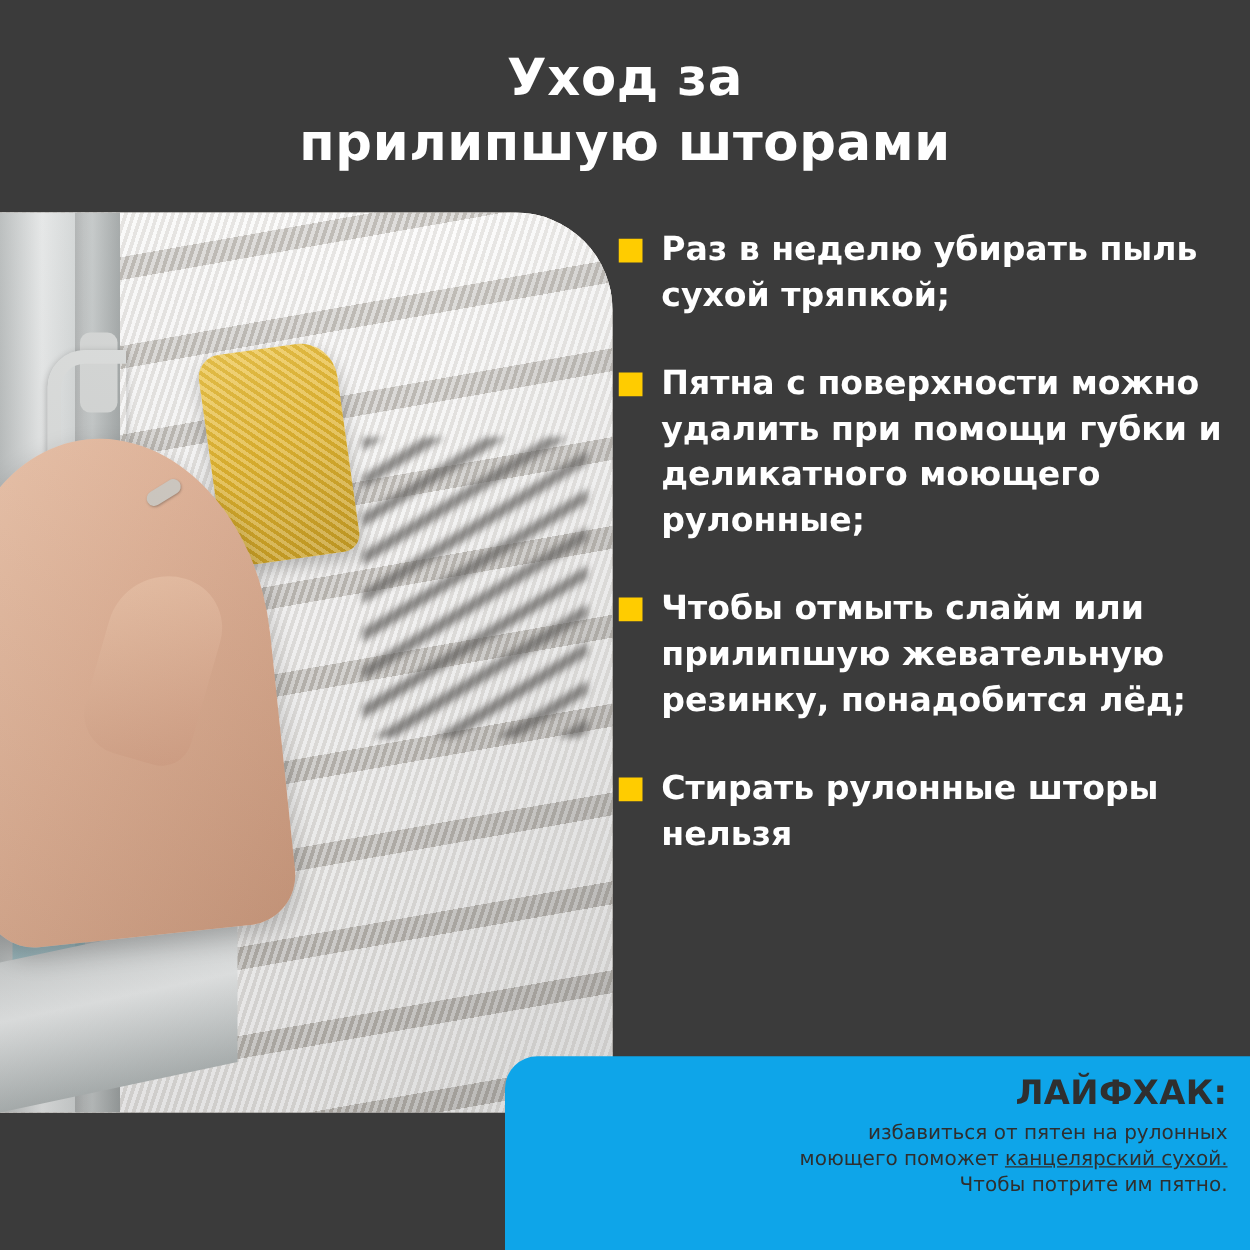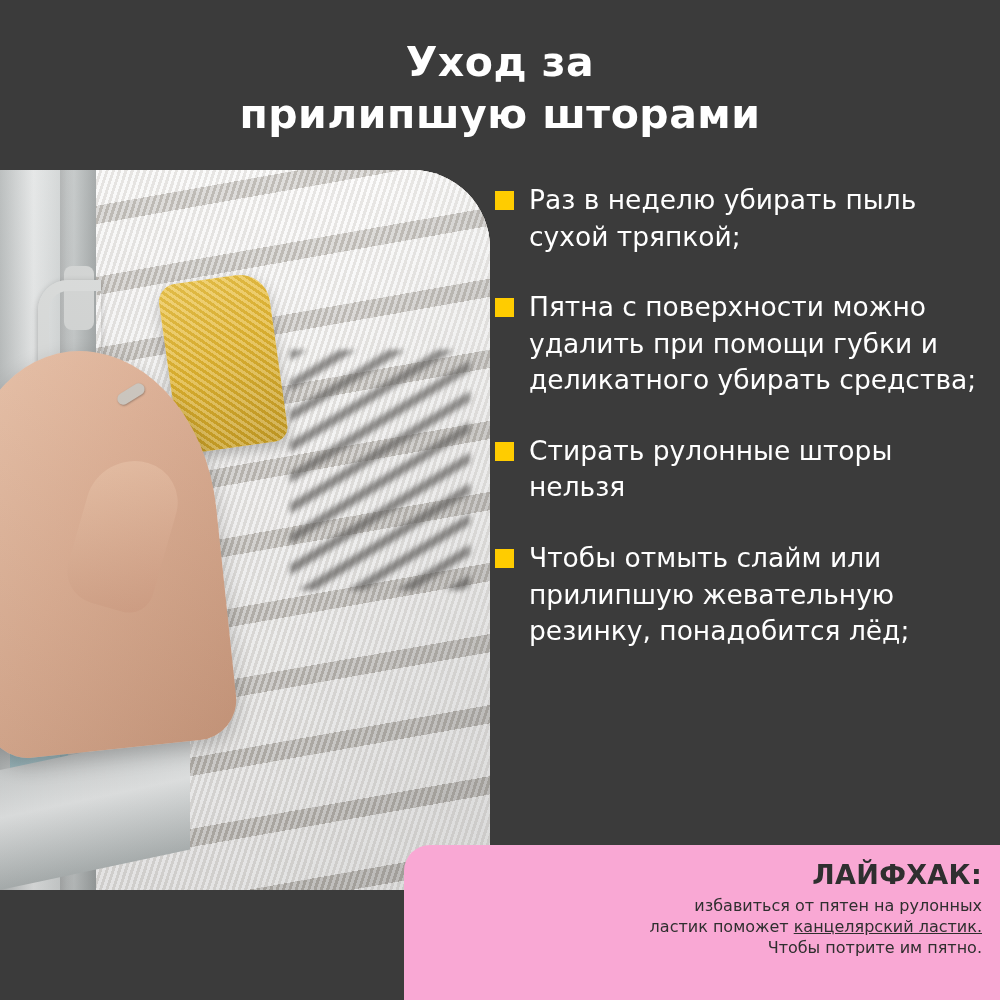--- a/index.html
+++ b/index.html
@@ -208,32 +208,32 @@
     flex: 0 0 auto;
     width: 19px;
     height: 19px;
     background: #ffcc00;
     margin-top: 9px;
     margin-right: 15px;
   }
   .bullet-text {
     color: #ffffff;
     font-size: 26.5px;
-    font-weight: normal;
+    font-weight: bold;
     line-height: 1.38;
   }
 
   
   .lifehack {
     position: absolute;
     left: 404px;
     top: 845px;
     width: 596px;
     height: 155px;
-    background: #f9a8d4;
+    background: #0ea5e9;
     border-top-left-radius: 26px;
     box-sizing: border-box;
     padding: 14px 18px 24px 18px;
     text-align: right;
   }
   .lifehack-title {
     color: #2f2f2f;
     font-weight: bold;
     font-size: 27px;
     line-height: 1.18;
@@ -278,37 +278,37 @@
 
   <div class="list">
 
     <div class="bullet-row">
       <span class="bullet-mark"></span>
       <span class="bullet-text">Раз в неделю убирать пыль сухой тряпкой;</span>
     </div>
 
     <div class="bullet-row">
       <span class="bullet-mark"></span>
-      <span class="bullet-text">Пятна с поверхности можно удалить при помощи губки и деликатного убирать средства;</span>
+      <span class="bullet-text">Пятна с поверхности можно удалить при помощи губки и деликатного моющего рулонные;</span>
+    </div>
+
+    <div class="bullet-row">
+      <span class="bullet-mark"></span>
+      <span class="bullet-text">Чтобы отмыть слайм или прилипшую жевательную резинку, понадобится лёд;</span>
     </div>
 
     <div class="bullet-row">
       <span class="bullet-mark"></span>
       <span class="bullet-text">Стирать рулонные шторы нельзя</span>
-    </div>
-
-    <div class="bullet-row">
-      <span class="bullet-mark"></span>
-      <span class="bullet-text">Чтобы отмыть слайм или прилипшую жевательную резинку, понадобится лёд;</span>
     </div>
 
   </div>
 
   <div class="lifehack">
     <div class="lifehack-title">ЛАЙФХАК:</div>
     <div class="lifehack-body">
       <span>избавиться от пятен на рулонных</span><br>
-      <span>ластик поможет </span><span class="u">канцелярский ластик.</span><br>
+      <span>моющего поможет </span><span class="u">канцелярский сухой.</span><br>
       <span>Чтобы потрите им пятно.</span>
     </div>
   </div>
 
 </div>
 
 </body></html>

